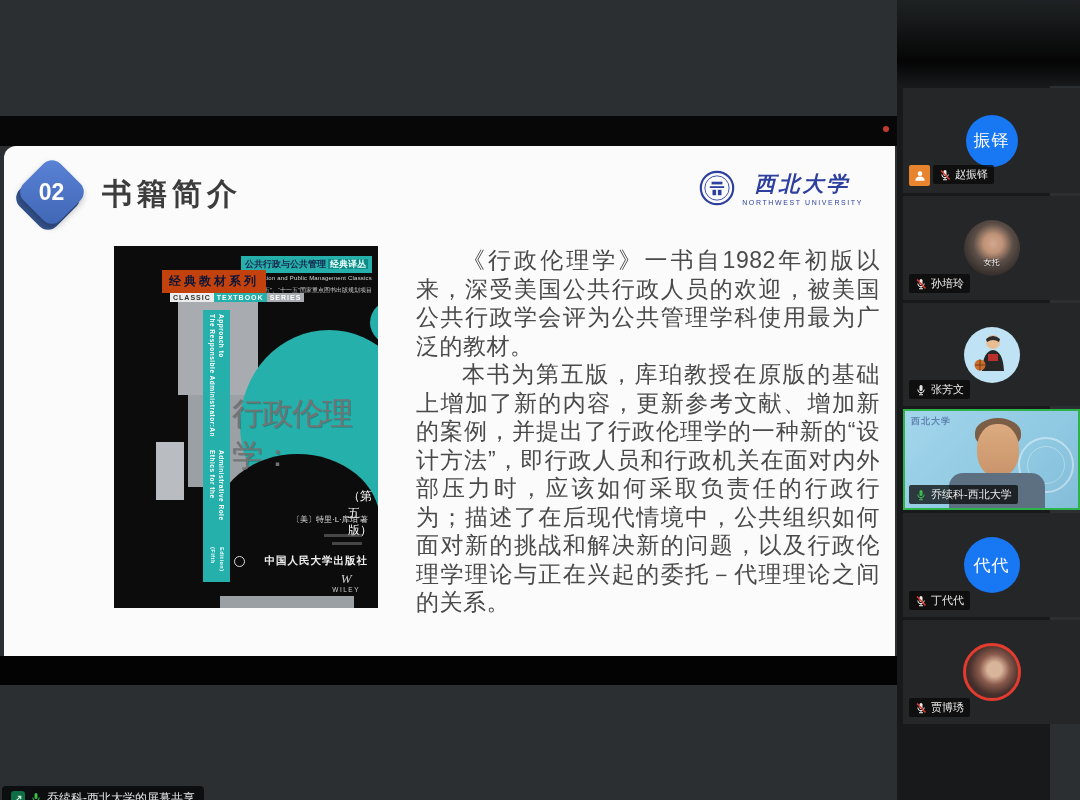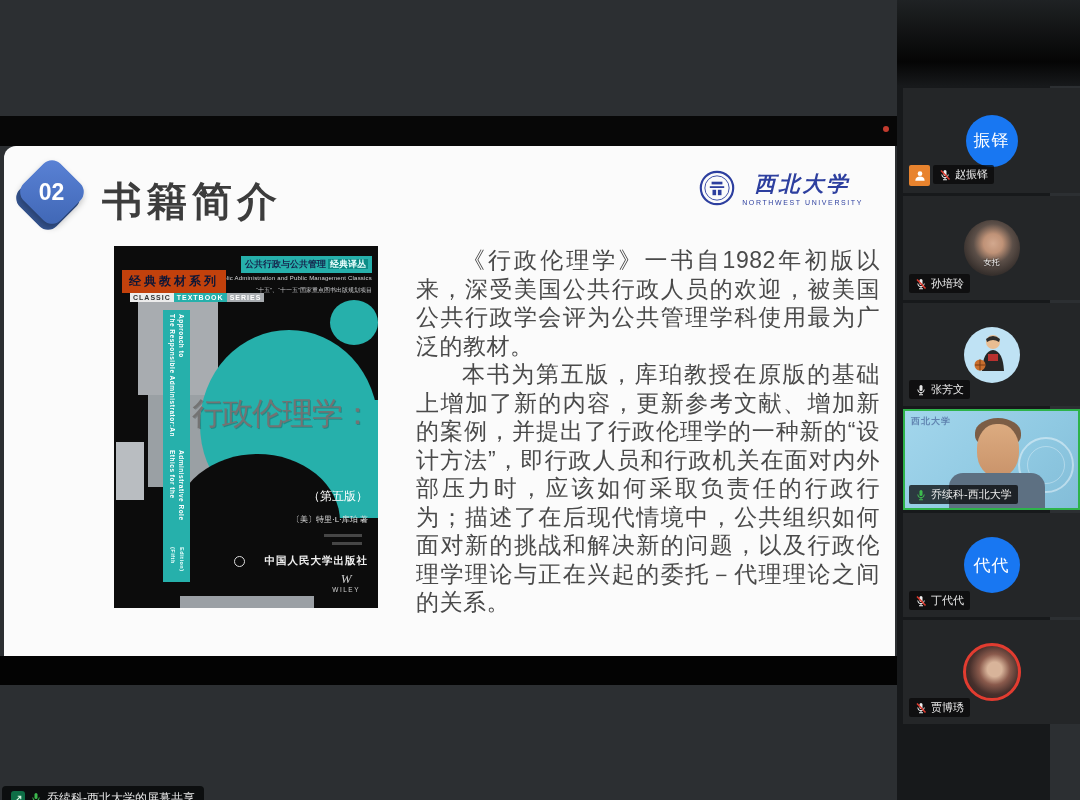--- a/index.html
+++ b/index.html
@@ -15,37 +15,37 @@
   .slide{position:absolute;left:4px;top:146px;width:891px;height:510px;background:#fbfbfb;
          border-radius:12px 0 0 0;overflow:hidden;}
 
   
   .num-badge-back{position:absolute;left:18px;top:26px;width:52px;height:52px;border-radius:12px;
                   transform:rotate(45deg);background:#35548f;}
   .num-badge{position:absolute;left:22px;top:20px;width:52px;height:52px;border-radius:12px;
              transform:rotate(45deg);background:linear-gradient(135deg,#5b83d7,#3f66b4);
              box-shadow:2px 3px 6px rgba(0,0,0,.25);display:flex;align-items:center;justify-content:center;}
   .num-badge span{transform:rotate(-45deg);color:#fff;font-size:23px;font-weight:700;}
-  .slide-title{position:absolute;left:98px;top:28px;margin:0;font-size:40px;font-weight:600;
+  .slide-title{position:absolute;left:98px;top:28px;margin:0;font-size:30px;font-weight:600;
                color:#3c3c3c;letter-spacing:5px;}
 
   
   .uni-logo{position:absolute;right:32px;top:24px;display:flex;align-items:center;gap:7px;}
   .uni-text{display:flex;flex-direction:column;align-items:center;}
   .uni-cn{font-size:21px;font-weight:700;color:#2d3f9f;letter-spacing:3px;font-style:italic;}
   .uni-en{font-size:7px;color:#2d3f9f;letter-spacing:1.6px;margin-top:1px;}
 
   
   .slide-body{position:absolute;left:412px;top:100px;width:464px;height:400px;
               font-size:23px;line-height:28.5px;color:#4a4a4a;text-align:justify;}
   .slide-body p{margin:0;text-indent:2em;letter-spacing:.5px;}
 
   
   .book{position:absolute;left:110px;top:100px;width:264px;height:362px;background:#0c0c0c;overflow:hidden;}
-  .bk{position:absolute;}
+  .bk{position:absolute;margin-left:40px;}
   .gray1{left:24px;top:54px;width:80px;height:95px;background:#a8acb0;}
   .gray2{left:34px;top:149px;width:70px;height:92px;background:#9aa0a4;}
   .gray3{left:2px;top:196px;width:28px;height:58px;background:#b9bdc1;}
   .teal-ellipse{left:86px;top:84px;width:178px;height:190px;background:#26b0ab;border-radius:50%;}
   .teal-fill{left:111px;top:154px;width:153px;height:136px;background:#26b0ab;}
   .teal-bump{left:216px;top:54px;width:48px;height:45px;background:#26b0ab;border-radius:50%;}
   .black-blob{left:61px;top:208px;width:165px;height:135px;background:#0c0c0c;border-radius:50%;}
   .black-bottom{left:0;top:272px;width:264px;height:90px;background:#0c0c0c;}
   .spine{left:49px;top:64px;width:27px;height:272px;background:#26b0ab;
          writing-mode:vertical-lr;display:flex;align-items:center;padding-top:4px;box-sizing:border-box;}

